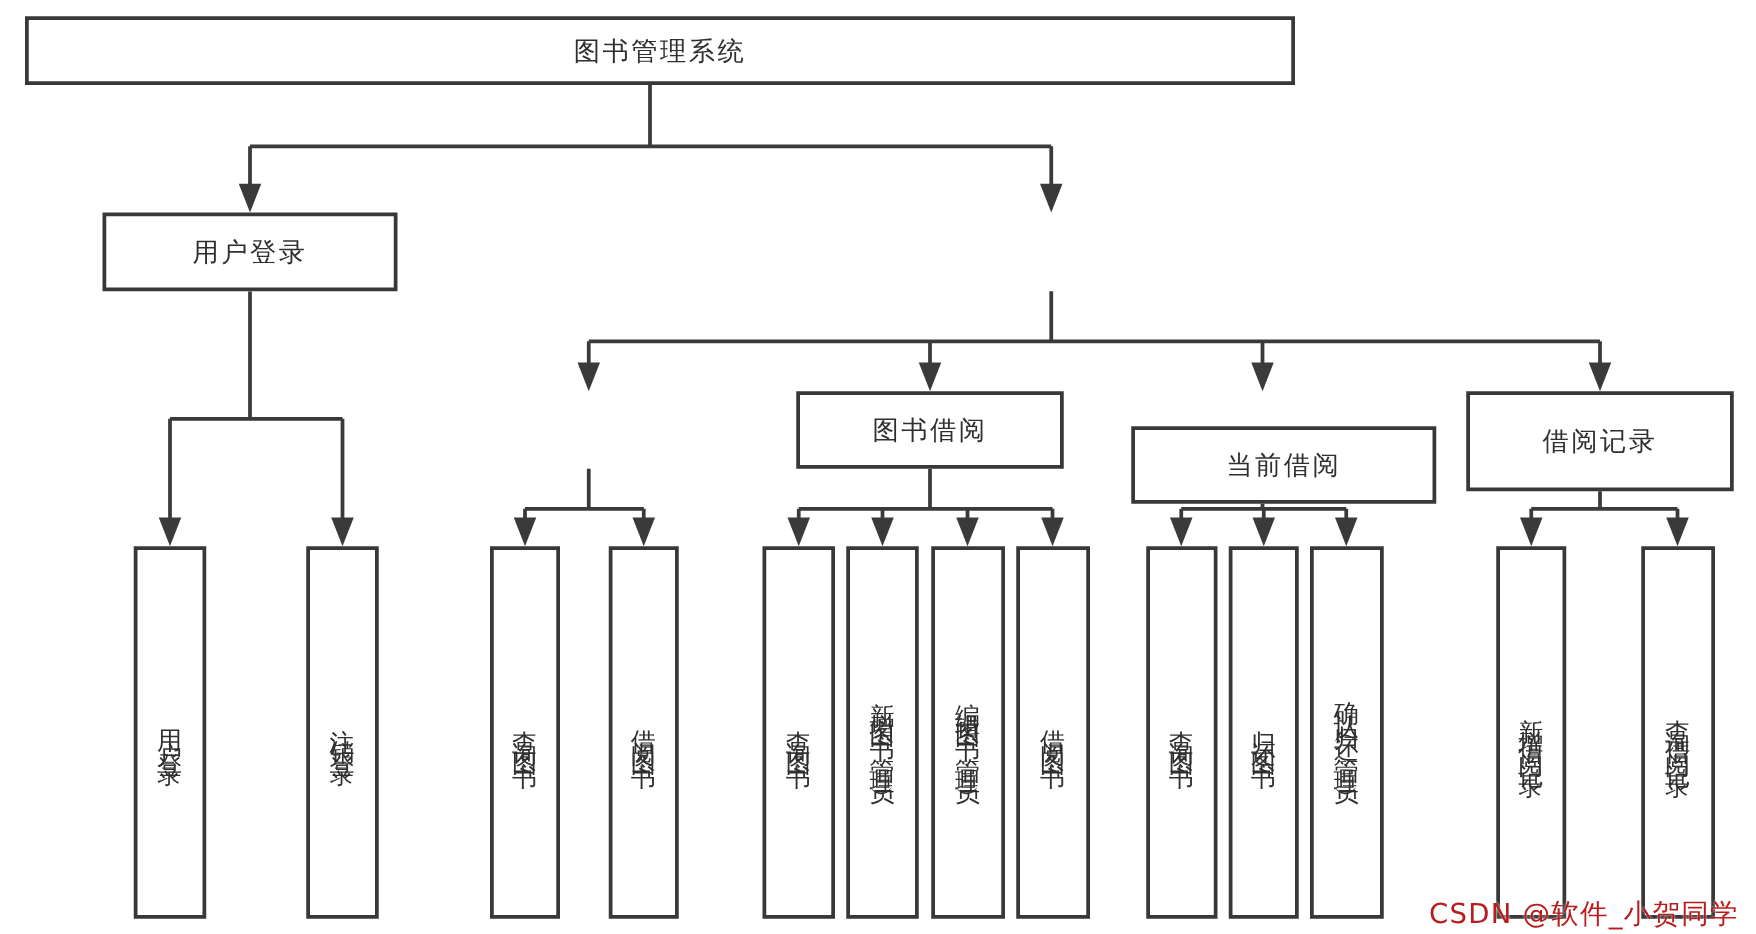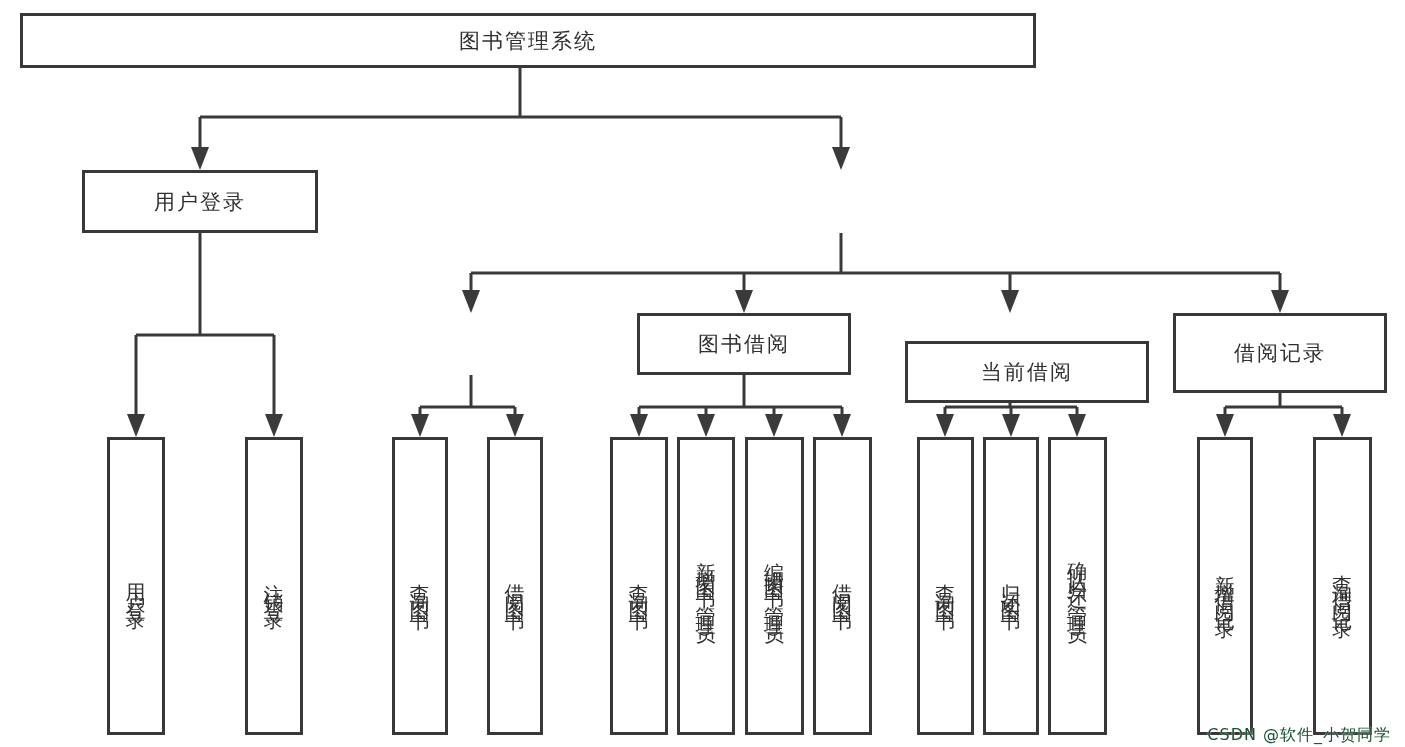--- a/index.html
+++ b/index.html
@@ -56,22 +56,22 @@
     font-size: 20px;
     line-height: 1;
     letter-spacing: 9px;
     color: #2f2f2f;
     white-space: nowrap;
   }
   #watermark {
     position: absolute;
     right: 14px;
     bottom: 1px;
-    font-size: 16px;
-    color: #14532d;
+    font-size: 22px;
+    color: #b91c1c;
     letter-spacing: 1px;
     z-index: 5;
     text-shadow: 0 0 2px #ffffff;
     white-space: nowrap;
   }
 </style>
 </head>
 <body>
 
 <div id="canvas">

